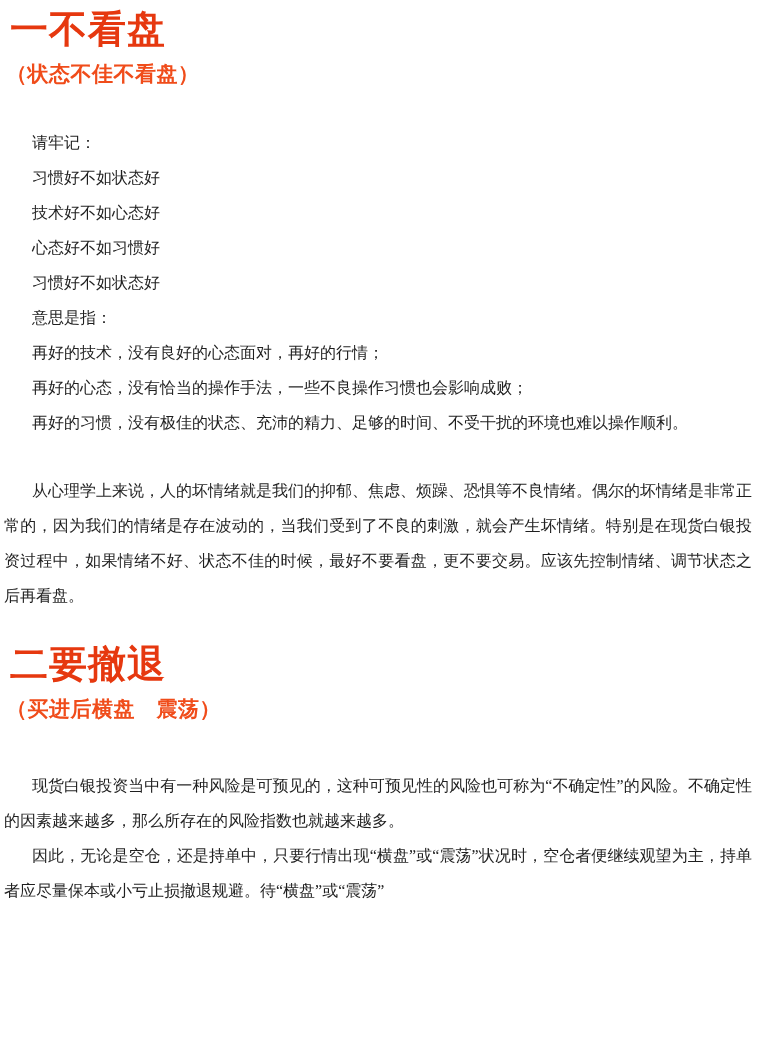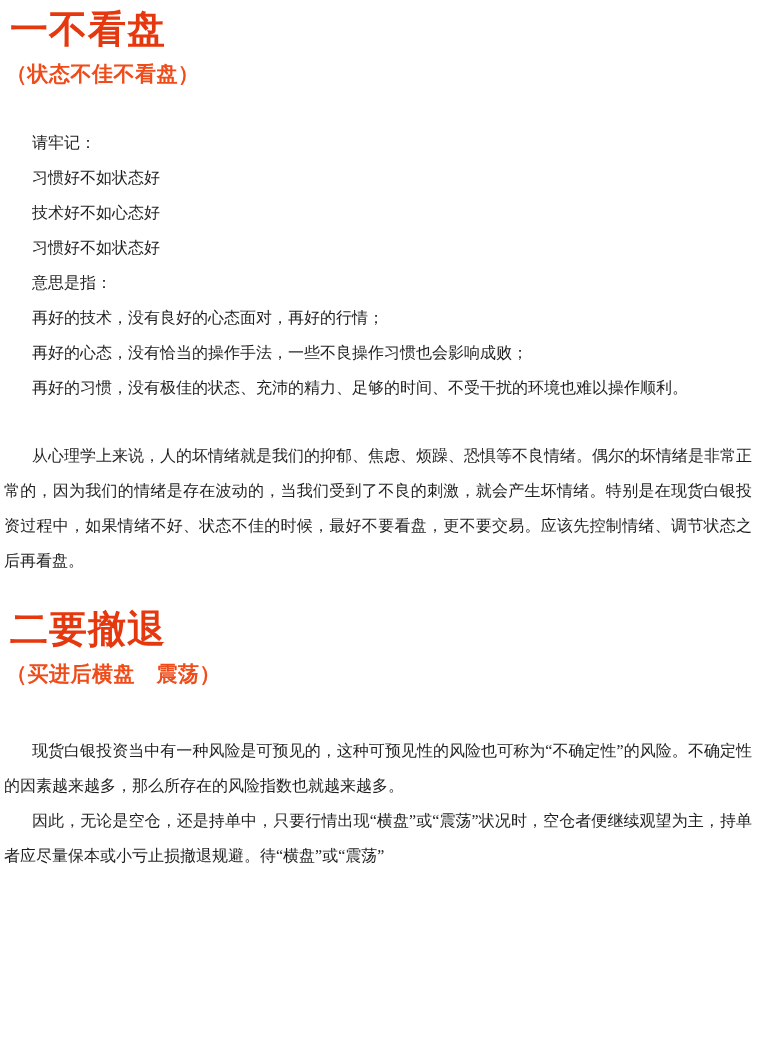--- a/index.html
+++ b/index.html
@@ -64,20 +64,21 @@
 
   <header>
     <h1 class="section-title">一不看盘</h1>
     <p class="section-subtitle">（状态不佳不看盘）</p>
   </header>
 
   <div class="section-body">
     <p class="body-line">请牢记：</p>
     <p class="body-line">习惯好不如状态好</p>
     <p class="body-line">技术好不如心态好</p>
+    <p class="body-line">心态好不如习惯好</p>
     <p class="body-line">习惯好不如状态好</p>
     <p class="body-line">意思是指：</p>
     <p class="body-line">再好的技术，没有良好的心态面对，再好的行情；</p>
     <p class="body-line">再好的心态，没有恰当的操作手法，一些不良操作习惯也会影响成败；</p>
     <p class="body-line">再好的习惯，没有极佳的状态、充沛的精力、足够的时间、不受干扰的环境也难以操作顺利。</p>
     <p class="body-para para-gap">从心理学上来说，人的坏情绪就是我们的抑郁、焦虑、烦躁、恐惧等不良情绪。偶尔的坏情绪是非常正常的，因为我们的情绪是存在波动的，当我们受到了不良的刺激，就会产生坏情绪。特别是在现货白银投资过程中，如果情绪不好、状态不佳的时候，最好不要看盘，更不要交易。应该先控制情绪、调节状态之后再看盘。</p>
   </div>
 
   <header class="section-2">
     <h1 class="section-title">二要撤退</h1>

